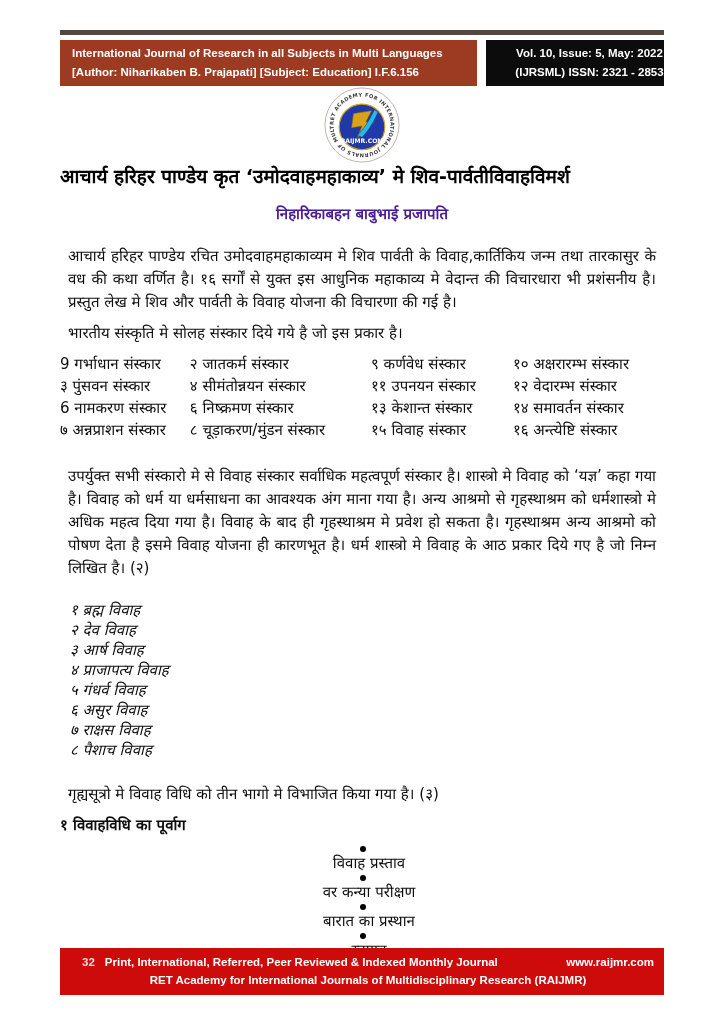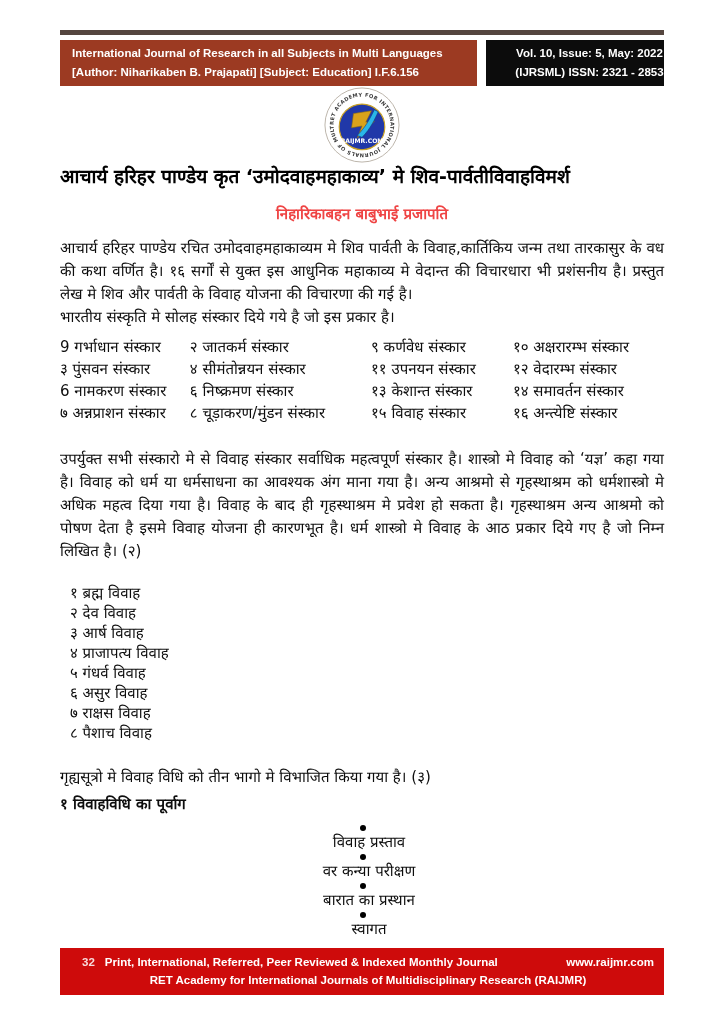--- a/index.html
+++ b/index.html
@@ -24,29 +24,29 @@
   }
   
   .logo-wrap{position:absolute; left:324px; top:87px; width:76px; height:76px;}
   
   .title{
     position:absolute; left:60px; top:163px; width:604px; text-align:left;
     font-size:19px; font-weight:bold; color:#000;
   }
   .author{
     position:absolute; left:60px; top:203px; width:604px; text-align:center;
-    font-size:15px; font-weight:600; color:#ef4444;
+    font-size:15px; font-weight:600; color:#4c1d95;
   }
   
   .content{position:absolute; left:60px; top:237px; width:604px; font-size:15px; color:#0d0d0d;}
-  .para{line-height:23px; text-align:justify; margin:0;}
+  .para{line-height:23px; text-align:justify; margin:8px;}
   .sanskar-grid{margin-top:7px;}
   .sanskar-row{display:grid; grid-template-columns:21.5% 30% 23.5% 25%; line-height:22px;}
   .sanskar-cell{white-space:nowrap; overflow:hidden;}
-  .vivah-list{margin-top:20px; padding-left:10px;}
+  .vivah-list{margin-top:20px; padding-left:10px;font-style:italic;}
   .vivah-item{line-height:20px; white-space:nowrap;}
   .para3{margin-top:23px; line-height:23px;}
   .sub-heading{margin-top:4px; font-weight:bold; font-size:15px; line-height:22px;}
   .bullet-list{margin-top:10px; padding-left:14px;}
   .bullet-item{display:flex; align-items:center; height:29px;flex-direction:column;}
   .bullet-dot{width:6px; height:6px; border-radius:50%; background:#000; margin-right:13px; flex:0 0 auto;}
   
   .footer{
     position:absolute; left:60px; top:948px; width:604px; height:47px; background:#ce0b0b;
     color:#fff; font-family:"Liberation Sans", sans-serif; font-weight:bold; font-size:11.5px;

